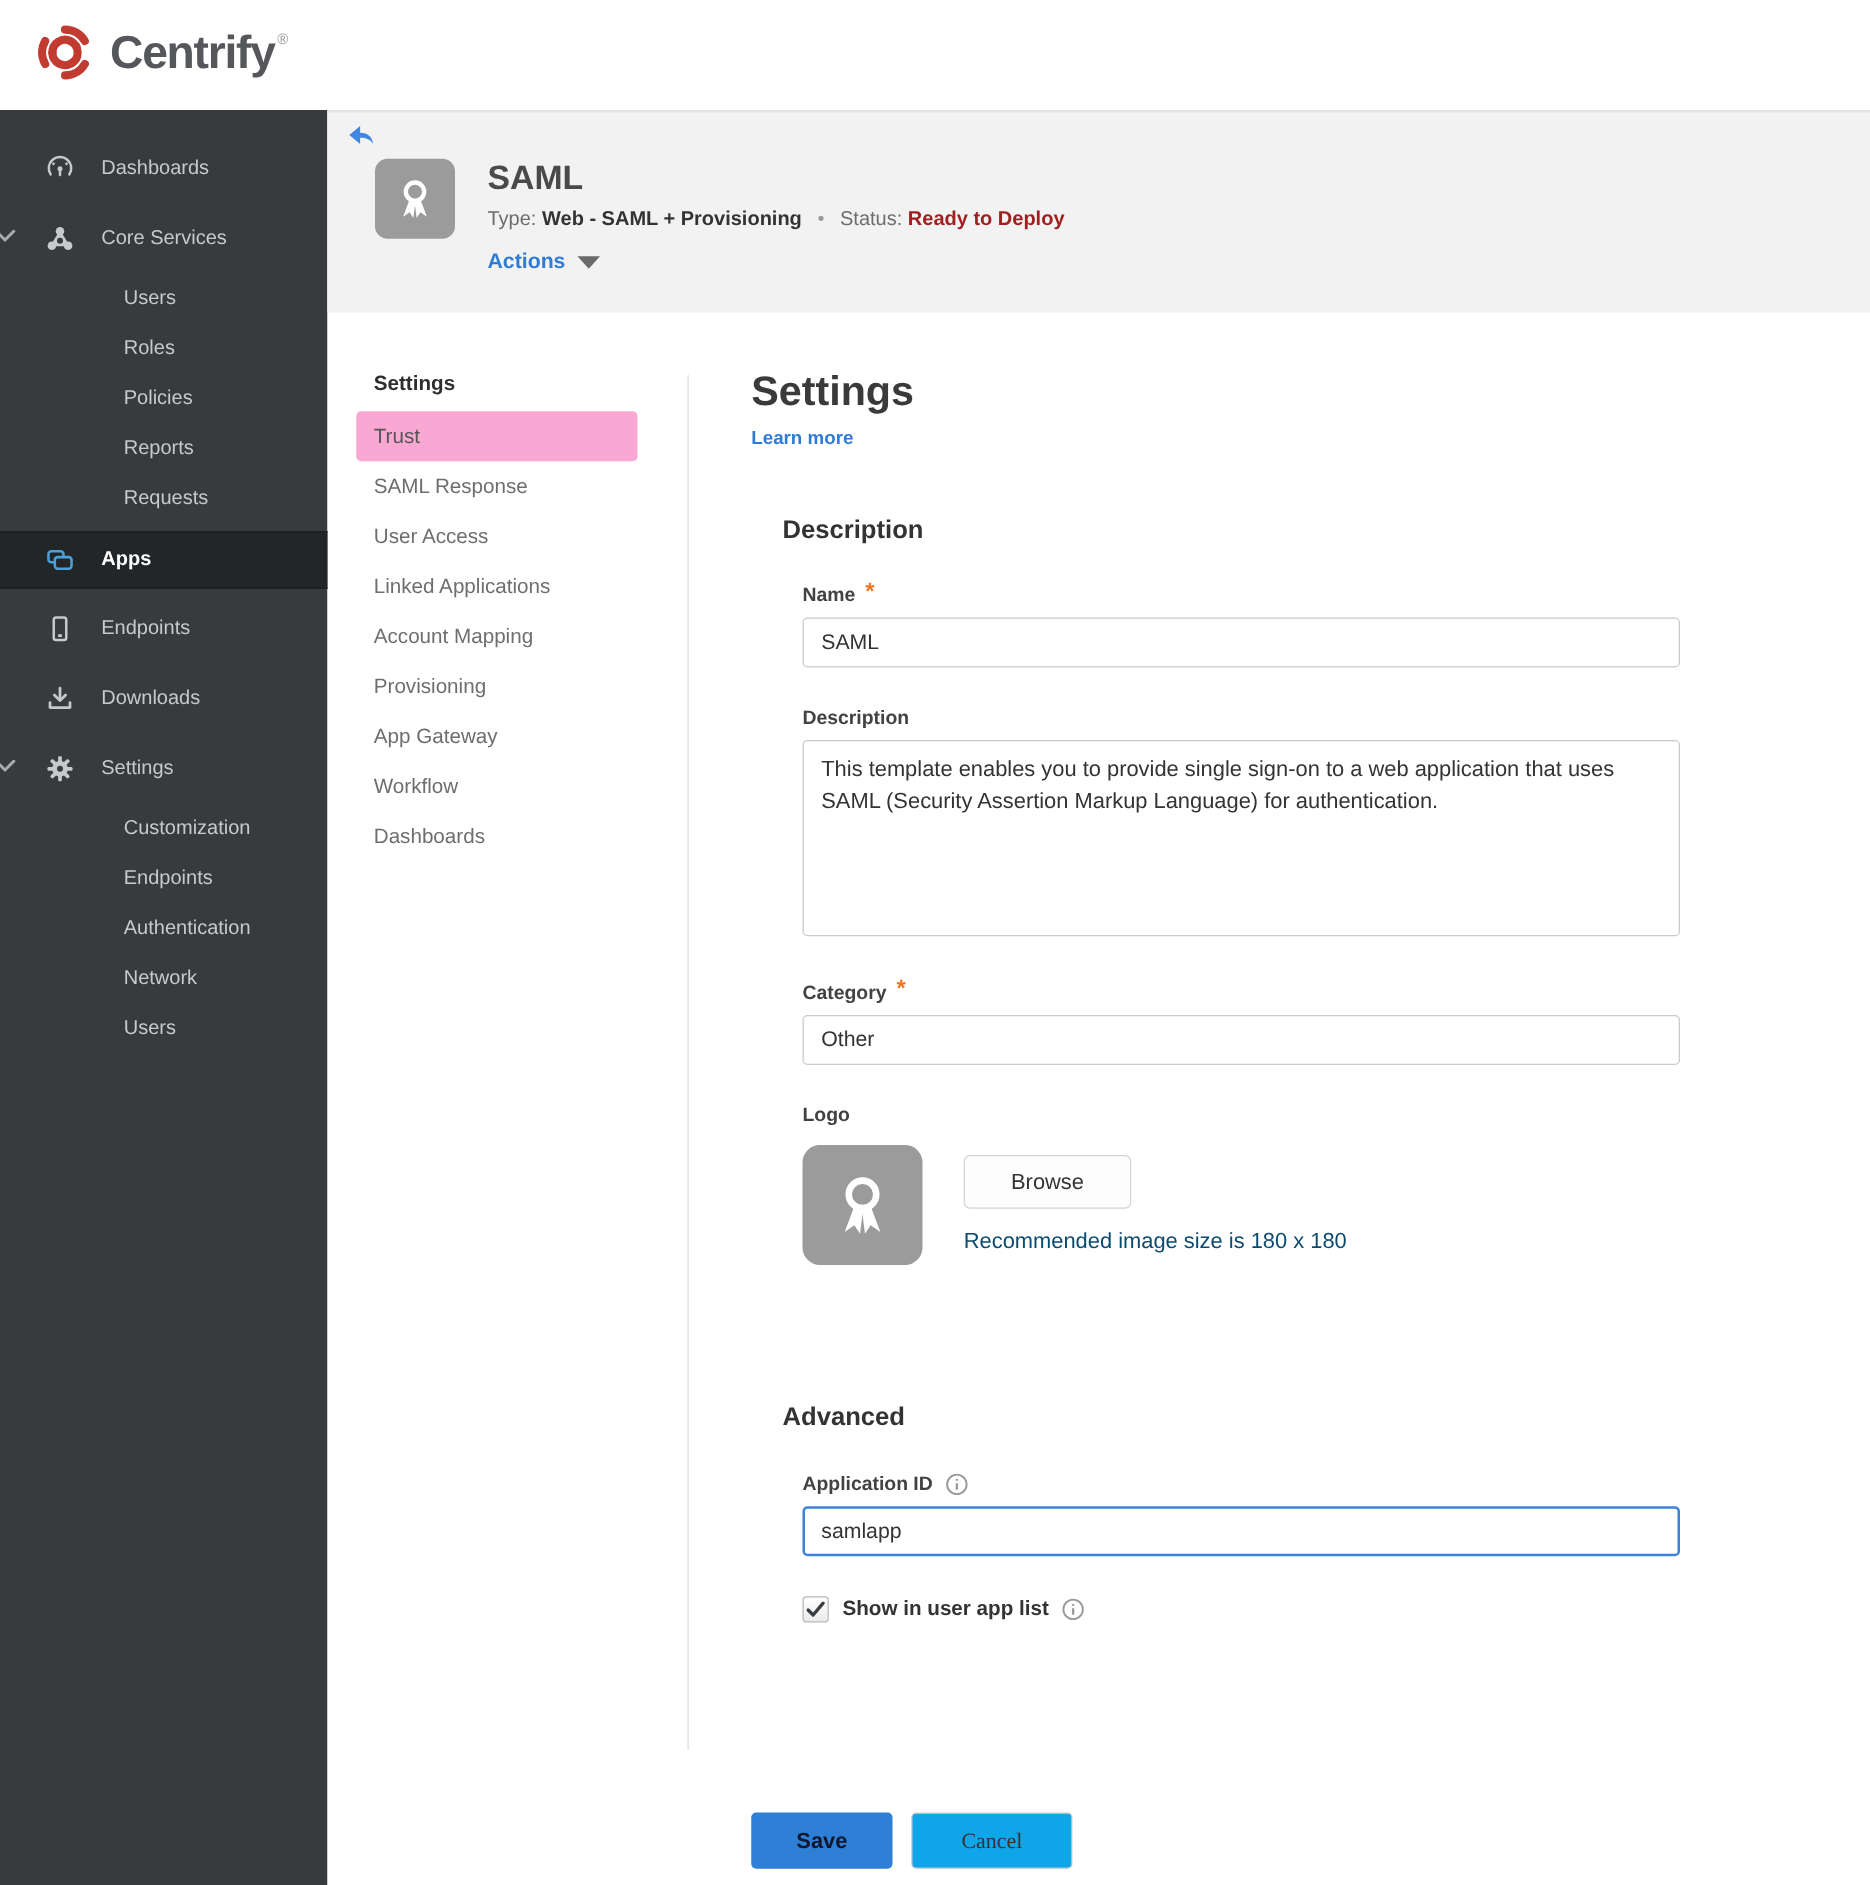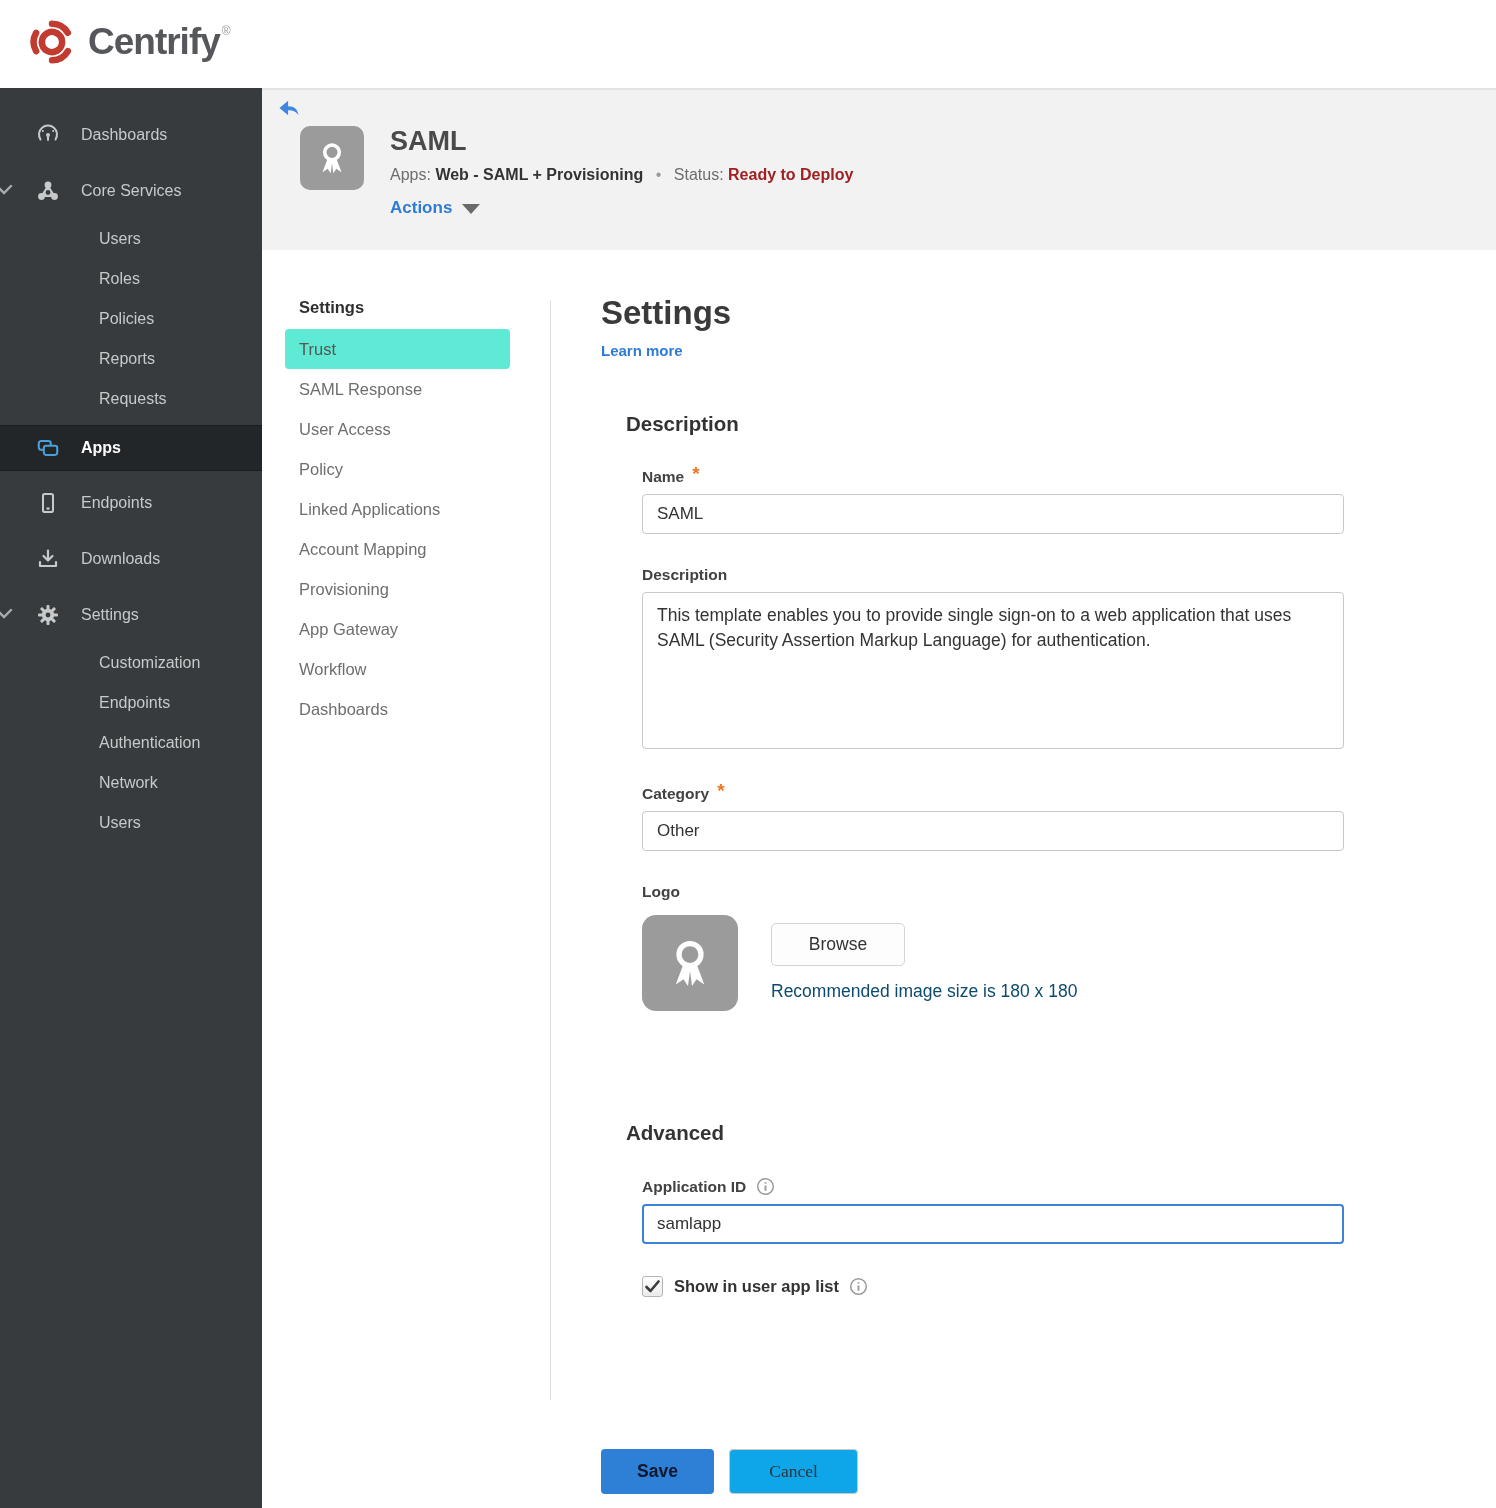--- a/index.html
+++ b/index.html
@@ -38,21 +38,21 @@
   .actions-line { margin-top:14px; display:flex; align-items:center; cursor:pointer; }
   .actions-label { color:#2e7cd6; font-weight:bold; font-size:17px; }
   .caret-down { width:0; height:0; border-left:9px solid transparent; border-right:9px solid transparent; border-top:10px solid #6a6a6a; margin-left:10px; margin-top:2px; }
 
   
   .content-row { display:flex; flex:1; }
   .subnav { width:288px; flex:0 0 288px; padding-top:48px; padding-left:37px; font-size:16.5px; color:#6e6e6e; }
   .subnav-heading { font-weight:bold; color:#2f2f2f; font-size:16.5px; margin-bottom:12px; }
   .subnav ul { list-style:none; }
   .subnav li { height:40px; line-height:40px; cursor:pointer; }
-  .subnav li.active { background:#5eead4; border-radius:4px; width:225px; margin-left:-14px; padding-left:14px; color:#555; }
+  .subnav li.active { background:#f9a8d4; border-radius:4px; width:225px; margin-left:-14px; padding-left:14px; color:#555; }
   .vdivider { width:1px; background:#dcdcdc; margin-top:50px; height:1100px; flex:0 0 1px; }
 
   .main-col { padding:44px 0 0 50px; }
   .main-title { font-size:33px; font-weight:bold; color:#3a3a3a; }
   .learn-more { display:inline-block; margin-top:10px; color:#2e7cd6; font-weight:bold; font-size:15px; text-decoration:none; cursor:pointer; }
 
   .section { margin-left:25px; }
   .section-desc { margin-top:52px; }
   .section-adv { margin-top:110px; }
   .section-heading { font-size:20.5px; font-weight:bold; color:#333; }
@@ -218,21 +218,21 @@
         <div class="app-logo-sm">
           <svg width="40" height="40" viewBox="0 0 24 24" fill="#ffffff">
             <circle cx="12" cy="8.6" r="4.4" fill="none" stroke="#ffffff" stroke-width="2.1"></circle>
             <path d="M9.3 12.6 L6.3 20.6 L9.4 18.5 L11.2 21.2 L12.2 13.6 Z"></path>
             <path d="M14.7 12.6 L17.7 20.6 L14.6 18.5 L12.8 21.2 L11.8 13.6 Z"></path>
           </svg>
         </div>
         <div class="header-text">
           <div class="app-title">SAML</div>
           <div class="type-line">
-            <span>Apps:</span>
+            <span>Type:</span>
             <b>Web - SAML + Provisioning</b>
             <span class="sep-dot">•</span>
             <span>Status:</span>
             <span class="status-val">Ready to Deploy</span>
           </div>
           <div class="actions-line">
             <span class="actions-label">Actions</span>
             <span class="caret-down"></span>
           </div>
         </div>
@@ -240,21 +240,20 @@
     </div>
 
     <div class="content-row">
 
       <div class="subnav">
         <div class="subnav-heading">Settings</div>
         <ul>
           <li class="active">Trust</li>
           <li>SAML Response</li>
           <li>User Access</li>
-          <li>Policy</li>
           <li>Linked Applications</li>
           <li>Account Mapping</li>
           <li>Provisioning</li>
           <li>App Gateway</li>
           <li>Workflow</li>
           <li>Dashboards</li>
         </ul>
       </div>
 
       <div class="vdivider"></div>

